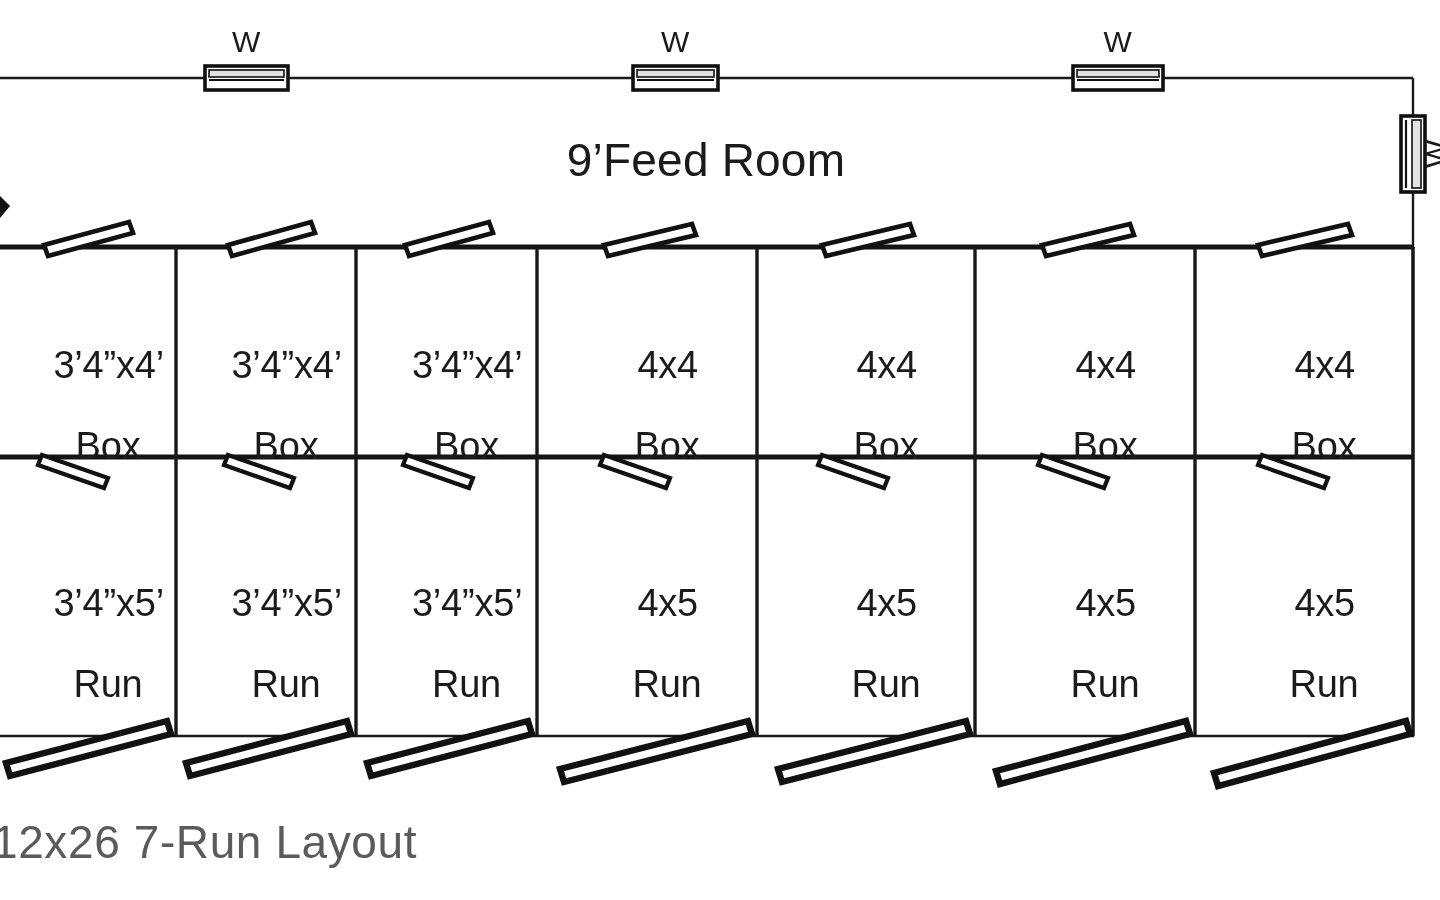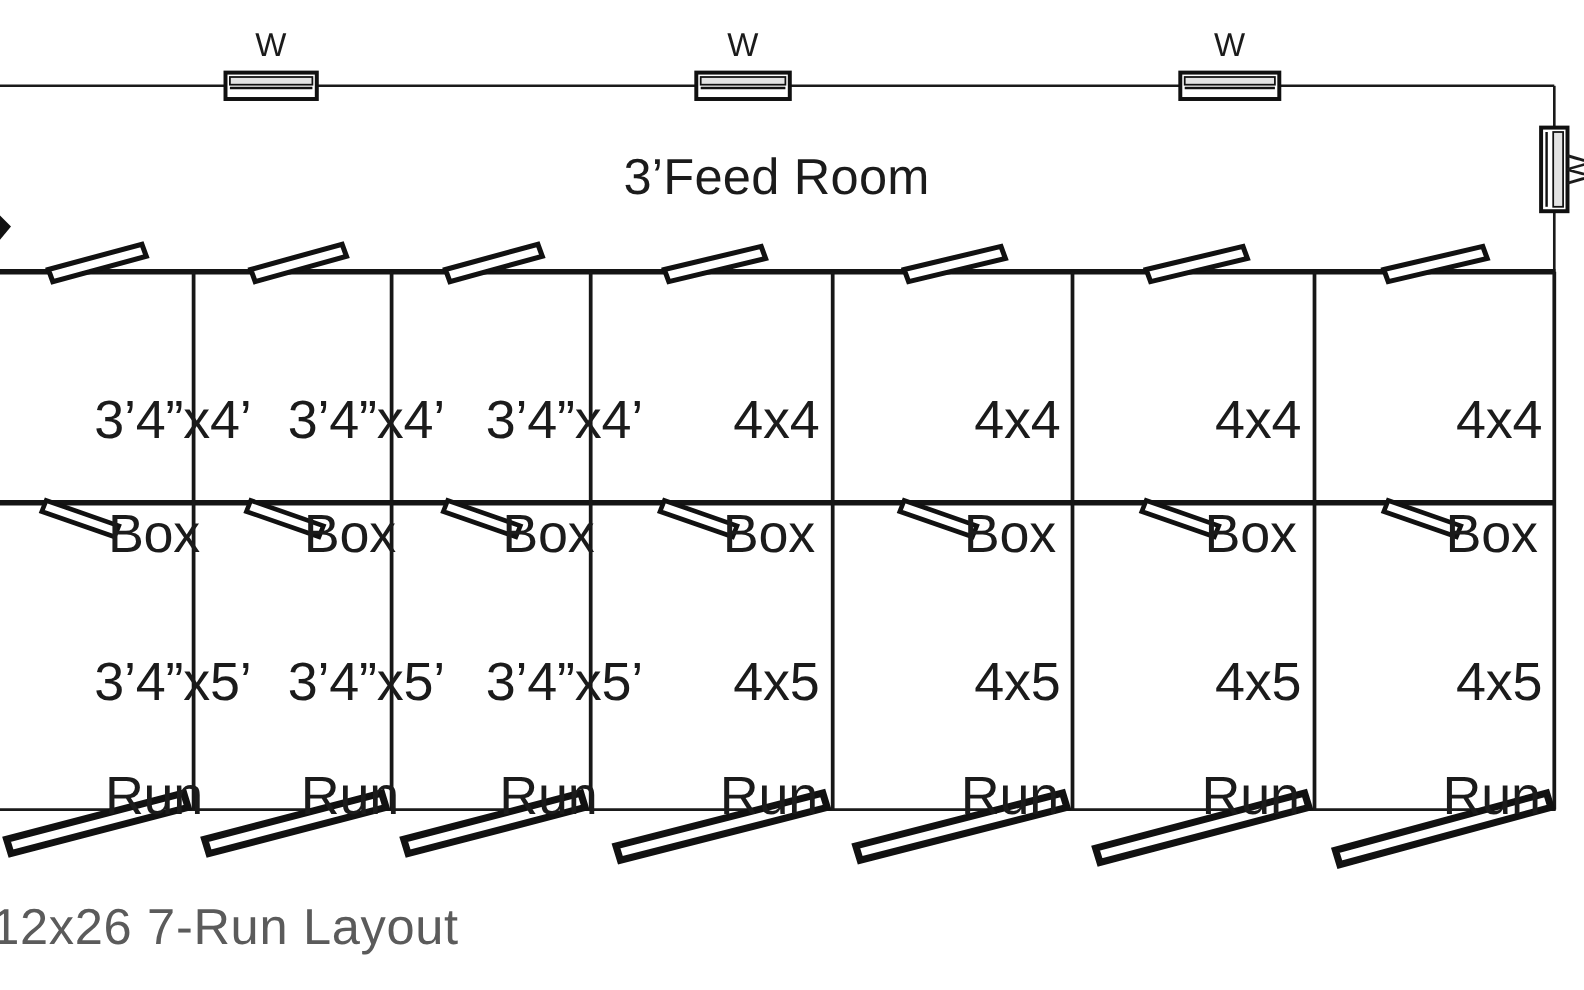--- a/index.html
+++ b/index.html
@@ -57,24 +57,23 @@
     font-weight: 400;
     transform: rotate(-90deg);
     transform-origin: 50% 50%;
   }
   .room-title {
     font-size: 46px;
     font-weight: 400;
     letter-spacing: 0.2px;
   }
   .stall-label {
-    font-size: 49px;
+    font-size: 38px;
     font-weight: 400;
     letter-spacing: -0.2px;
-    padding-left: 32px;
   }
   .stall-label .l2 { display: block; margin-left: 40px; }
   .caption {
     font-size: 46px;
     font-weight: 300;
     color: #5b5b5b;
     letter-spacing: 0.6px;
     text-align: left;
   }
 </style>
@@ -197,21 +196,21 @@
       <polygon class="door-leaf-lg" points="1410,734 1218,786 1214,773 1406,721"></polygon>
     </g>
 
   </svg>
 
   <div class="txt win-label" style="left:205px; top:26px; width:83px;">W</div>
   <div class="txt win-label" style="left:633px; top:26px; width:85px;">W</div>
   <div class="txt win-label" style="left:1073px; top:26px; width:90px;">W</div>
   <div class="txt win-label-right" style="left:1416px; top:138px; width:40px;">W</div>
 
-  <div class="txt room-title" style="left:406px; top:136px; width:600px;">3’Feed Room</div>
+  <div class="txt room-title" style="left:406px; top:136px; width:600px;">9’Feed Room</div>
 
   <div class="txt stall-label" style="left:0px;    top:305px; width:176px;">
     <span>3’4”x4’</span>
     <span class="l2">Box</span>
   </div>
   <div class="txt stall-label" style="left:176px;  top:305px; width:180px;">
     <span>3’4”x4’</span>
     <span class="l2">Box</span>
   </div>
   <div class="txt stall-label" style="left:356px;  top:305px; width:181px;">

